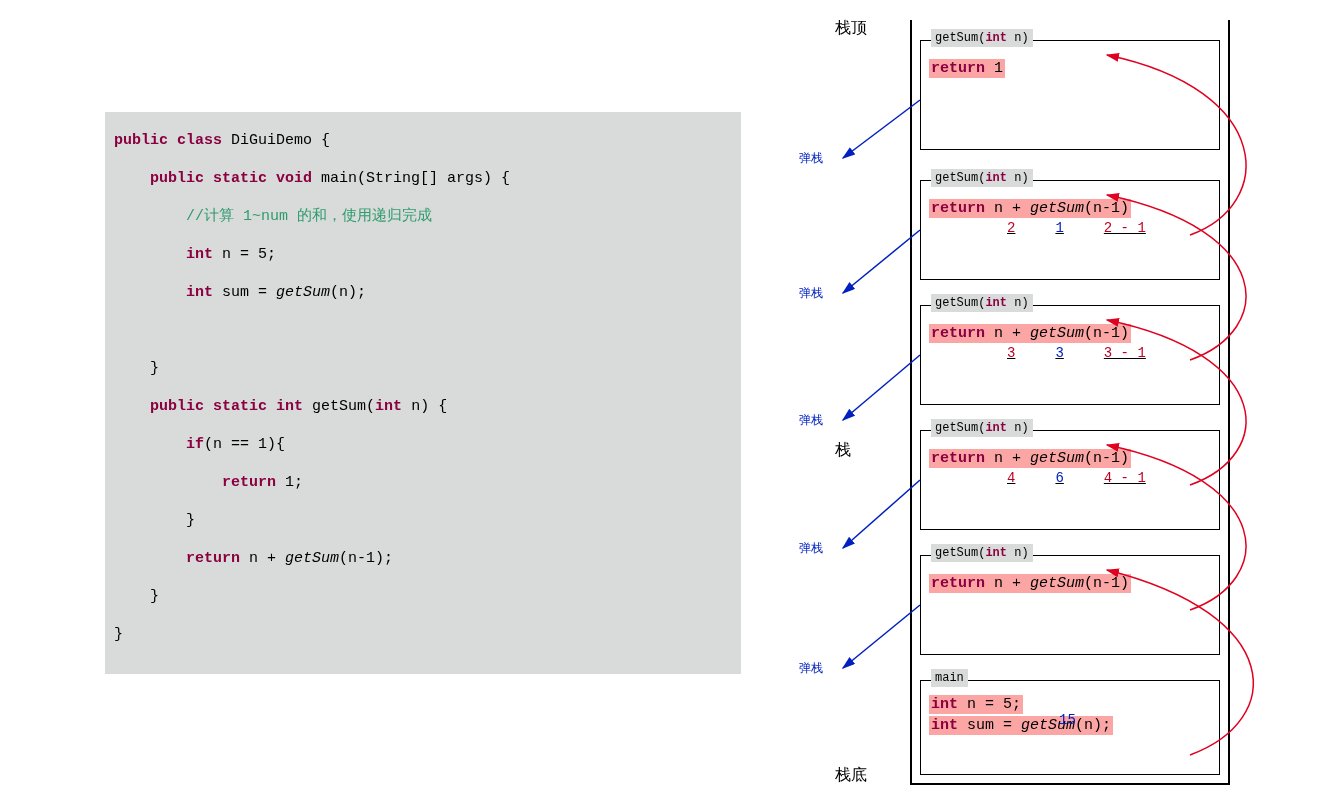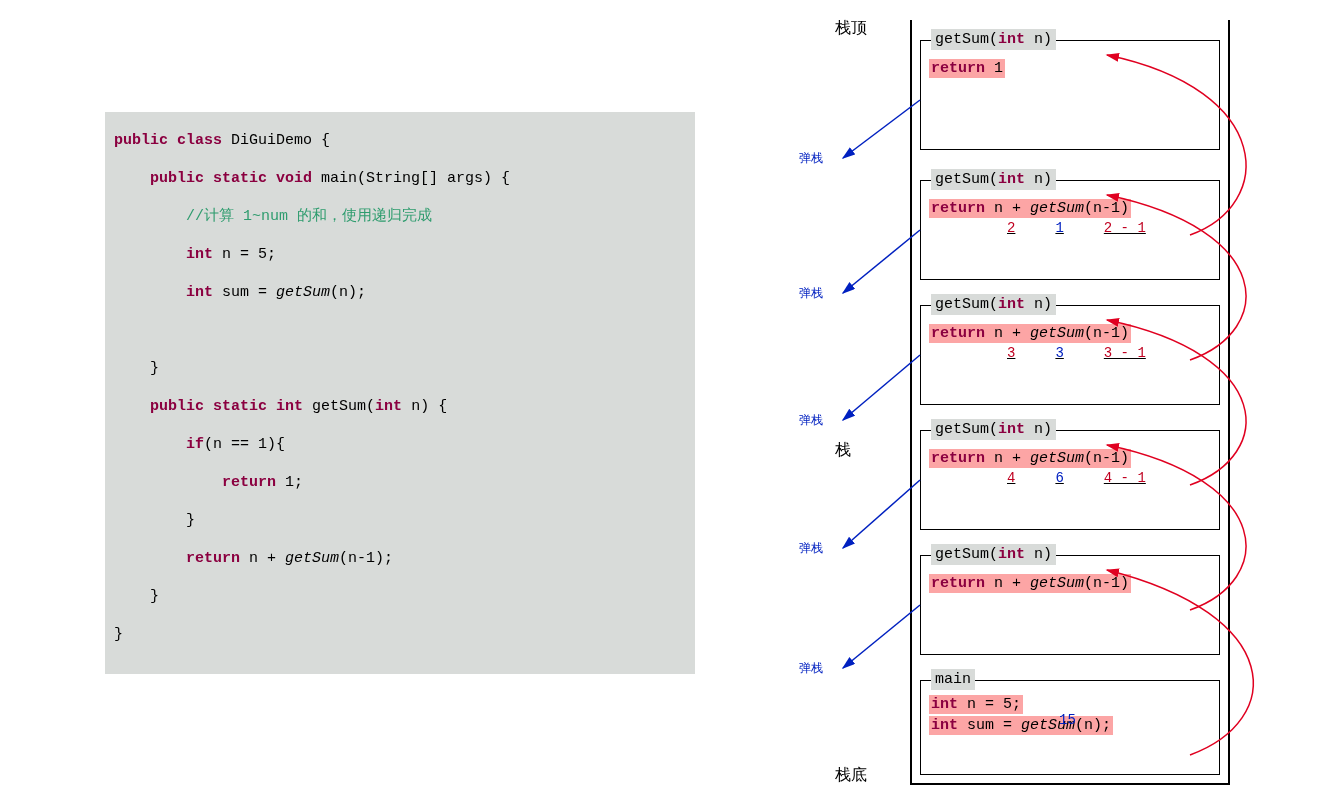--- a/index.html
+++ b/index.html
@@ -17,21 +17,21 @@
     display: flex;
     width: 100%;
     height: 100%;
     position: relative;
   }
   
   .code-panel {
     position: absolute;
     left: 105px;
     top: 112px;
-    width: 590px;
+    width: 636px;
     background: #d8dbd9;
     padding: 10px 0 20px 0;
   }
   .code-line {
     white-space: pre;
     line-height: 38px;
     font-family: "Courier New", Consolas, monospace;
     color: #000;
   }
   .kw-public, .kw-class, .kw-static, .kw-void, .kw-int, .kw-if, .kw-return {
@@ -74,21 +74,21 @@
     border: 1px solid #000;
     background: #fff;
   }
   .frame-title {
     position: absolute;
     top: -12px;
     left: 10px;
     background: #d8dbd9;
     padding: 2px 4px;
     font-family: "Courier New", Consolas, monospace;
-    font-size: 15px;
+    font-size: 12px;
   }
   .frame-body {
     padding: 18px 8px 4px 8px;
     font-family: "Courier New", Consolas, monospace;
     font-size: 15px;
   }
   .code-bg {
     background: #fca5a5;
     display: inline-block;
     padding: 1px 2px;

